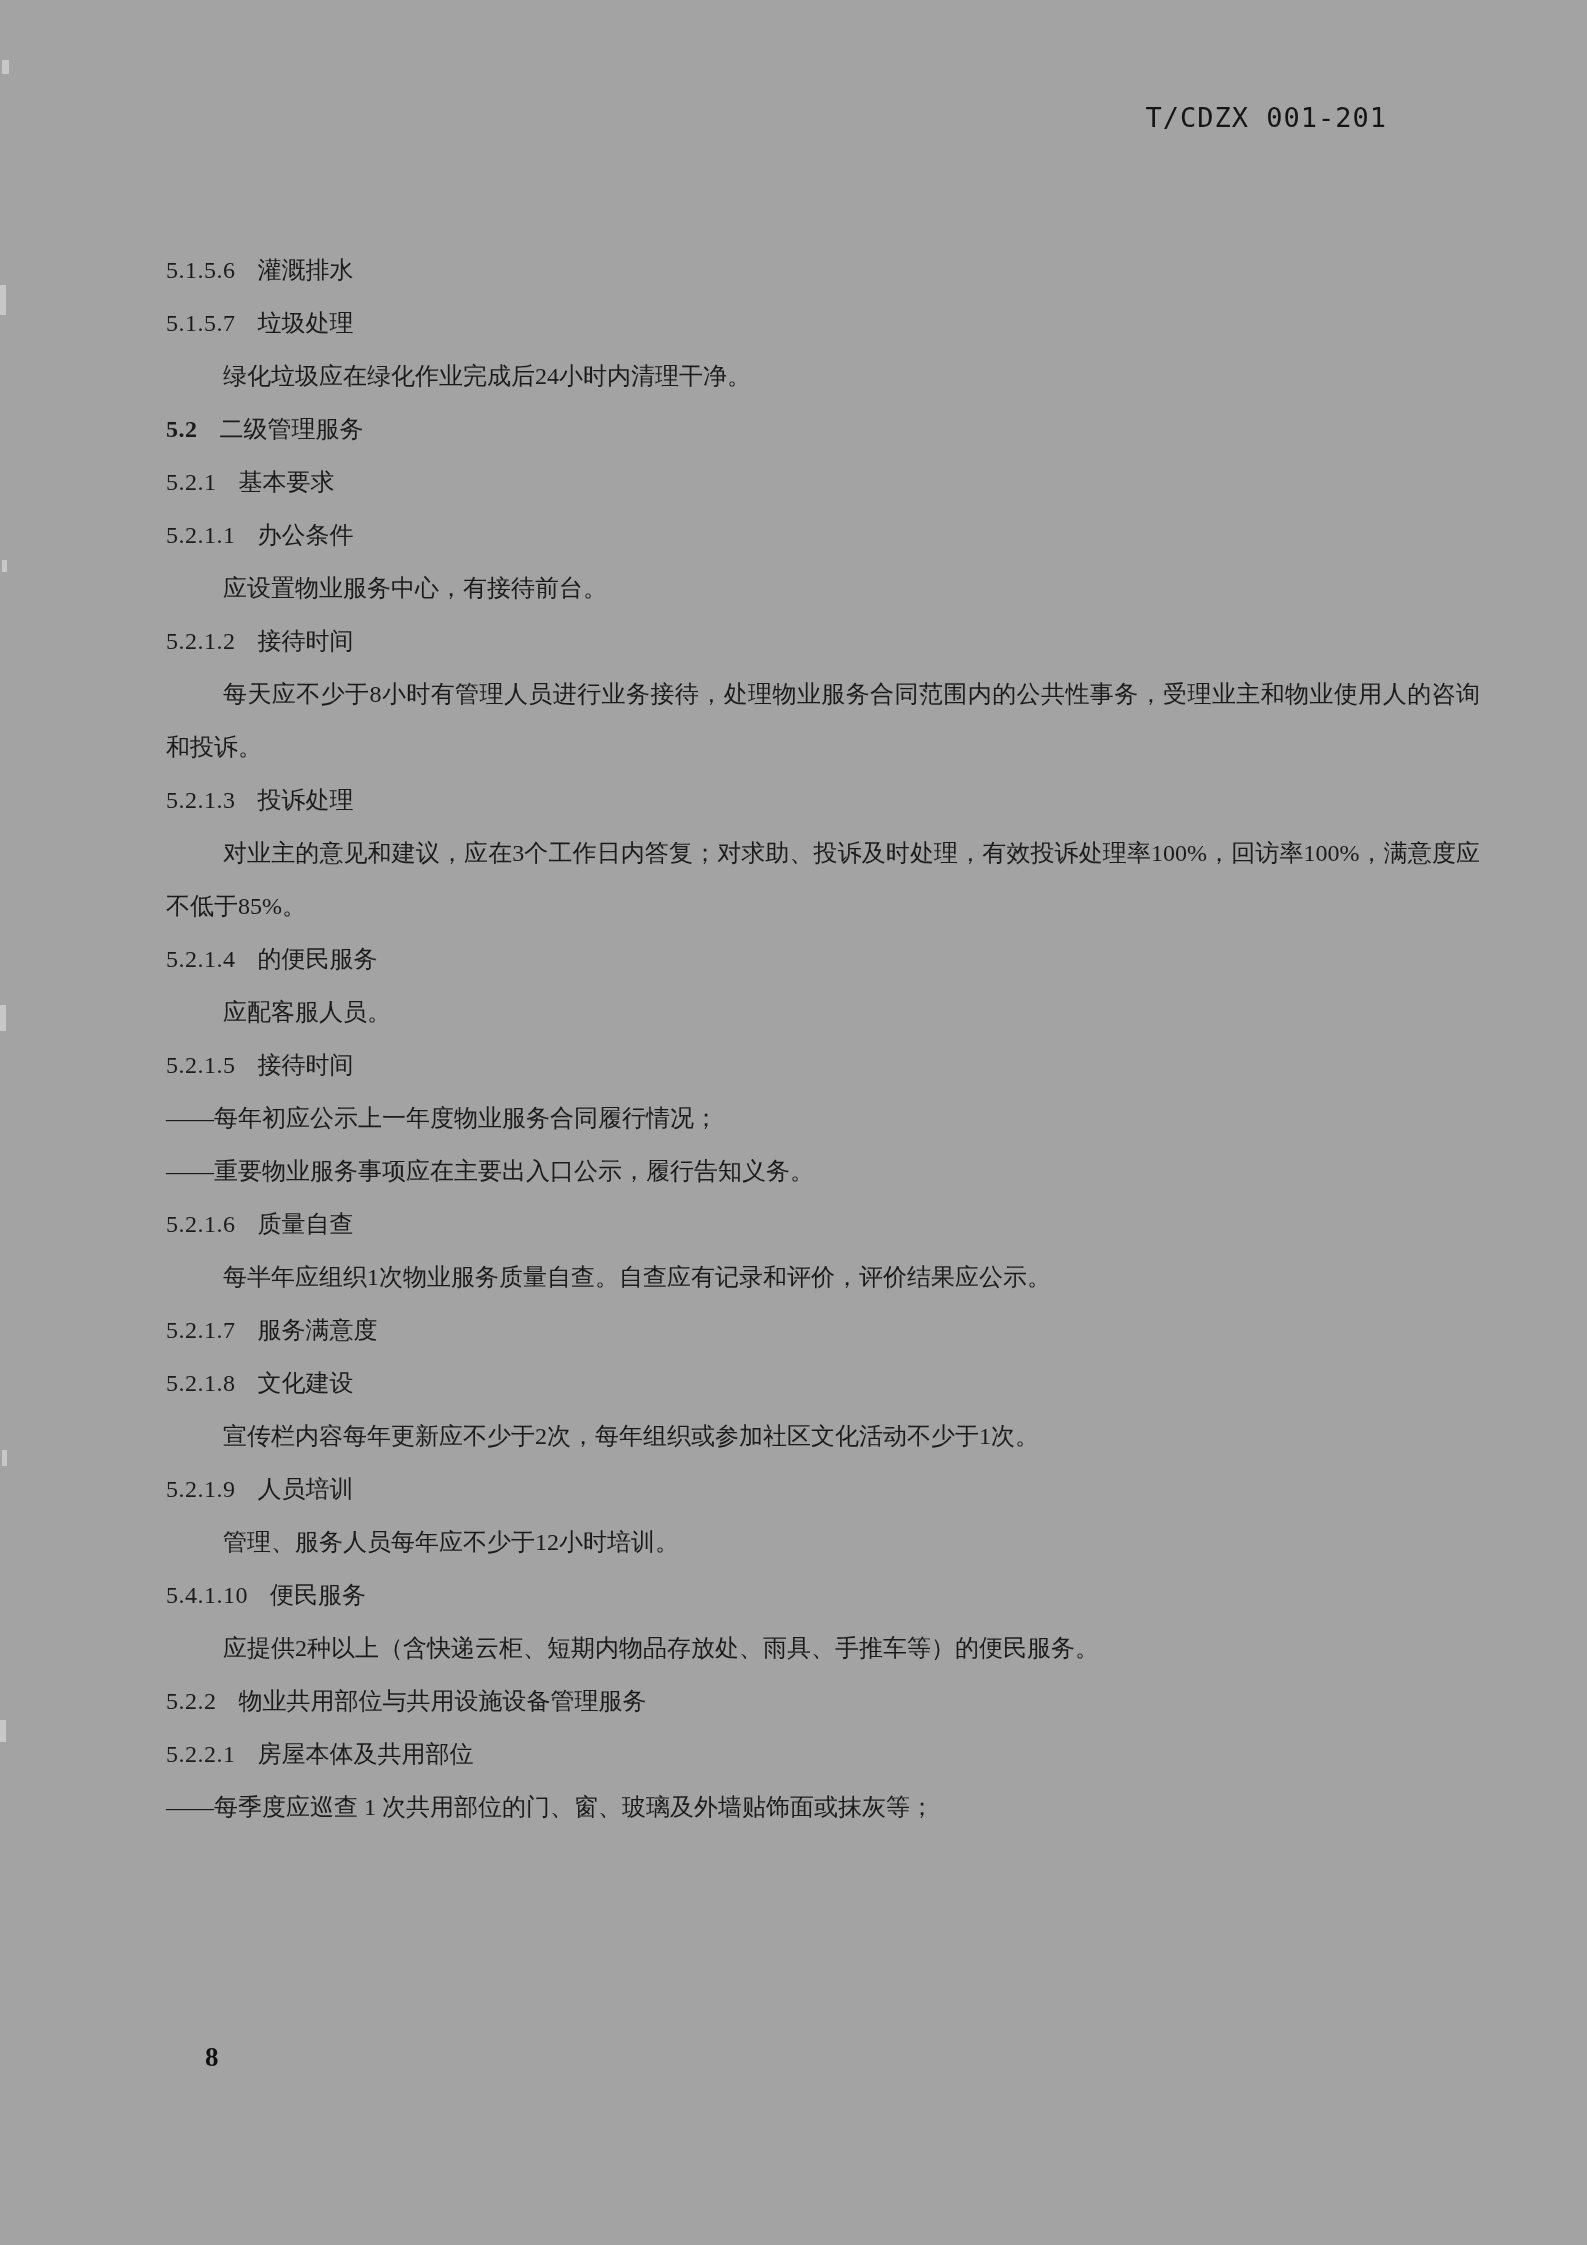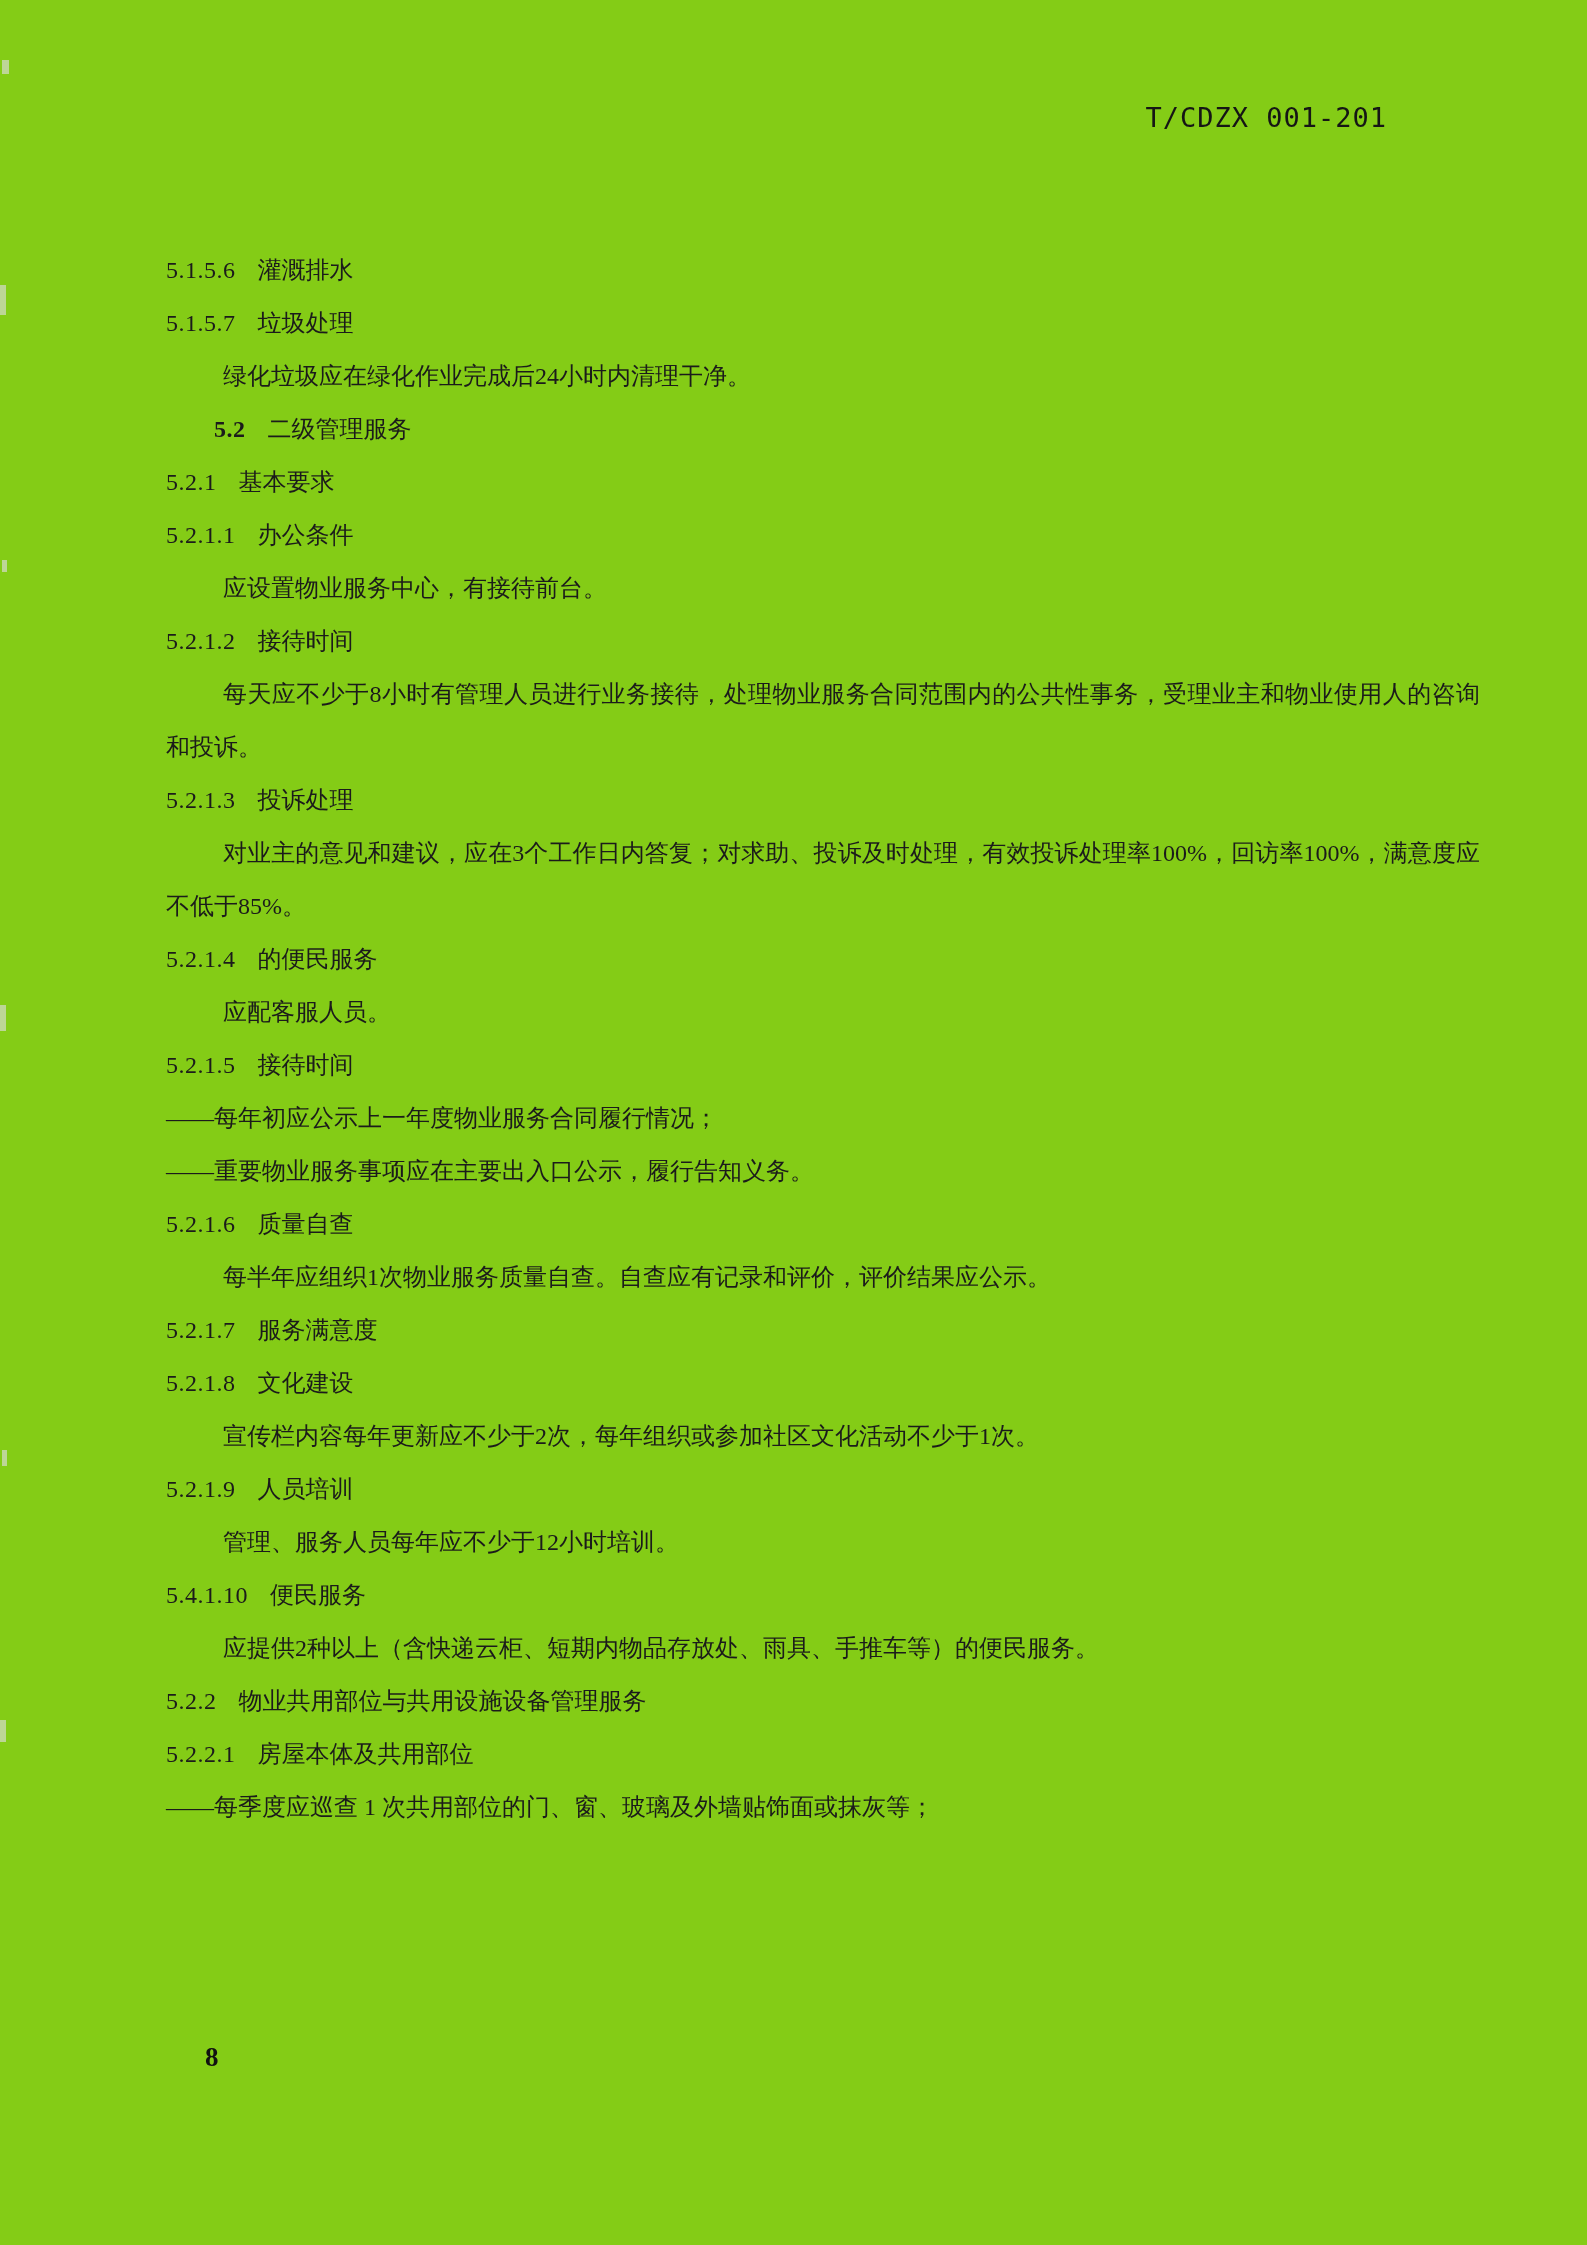--- a/index.html
+++ b/index.html
@@ -4,21 +4,21 @@
 <style>
   html, body {
     margin: 0;
     padding: 0;
     background: #ffffff;
   }
   .page {
     position: relative;
     width: 1587px;
     height: 2245px;
-    background: #84cc16;
+    background: #a3a3a3;
     overflow: hidden;
     font-family: "Liberation Serif", "DejaVu Sans", serif;
     color: #1b1b1b;
   }
   .doc-header {
     position: absolute;
     top: 102px;
     right: 200px;
     font-family: "DejaVu Sans Mono", monospace;
     font-size: 27px;
@@ -35,21 +35,21 @@
     line-height: 53px;
     text-align: justify;
   }
   .line { margin: 0; }
   .heading { text-align: left; white-space: nowrap; }
   .heading .num {
     font-family: "Liberation Serif", serif;
     margin-right: 22px;
     letter-spacing: 0.5px;
   }
-  .heading.bold-num .num { font-weight: bold; margin-left: 48px; }
+  .heading.bold-num .num { font-weight: bold; }
   .para { text-indent: 57px; }
   .dash { text-indent: 0; }
   .page-number {
     position: absolute;
     left: 205px;
     top: 2042px;
     font-size: 27px;
     font-weight: bold;
     font-family: "Liberation Serif", serif;
     color: #111;

